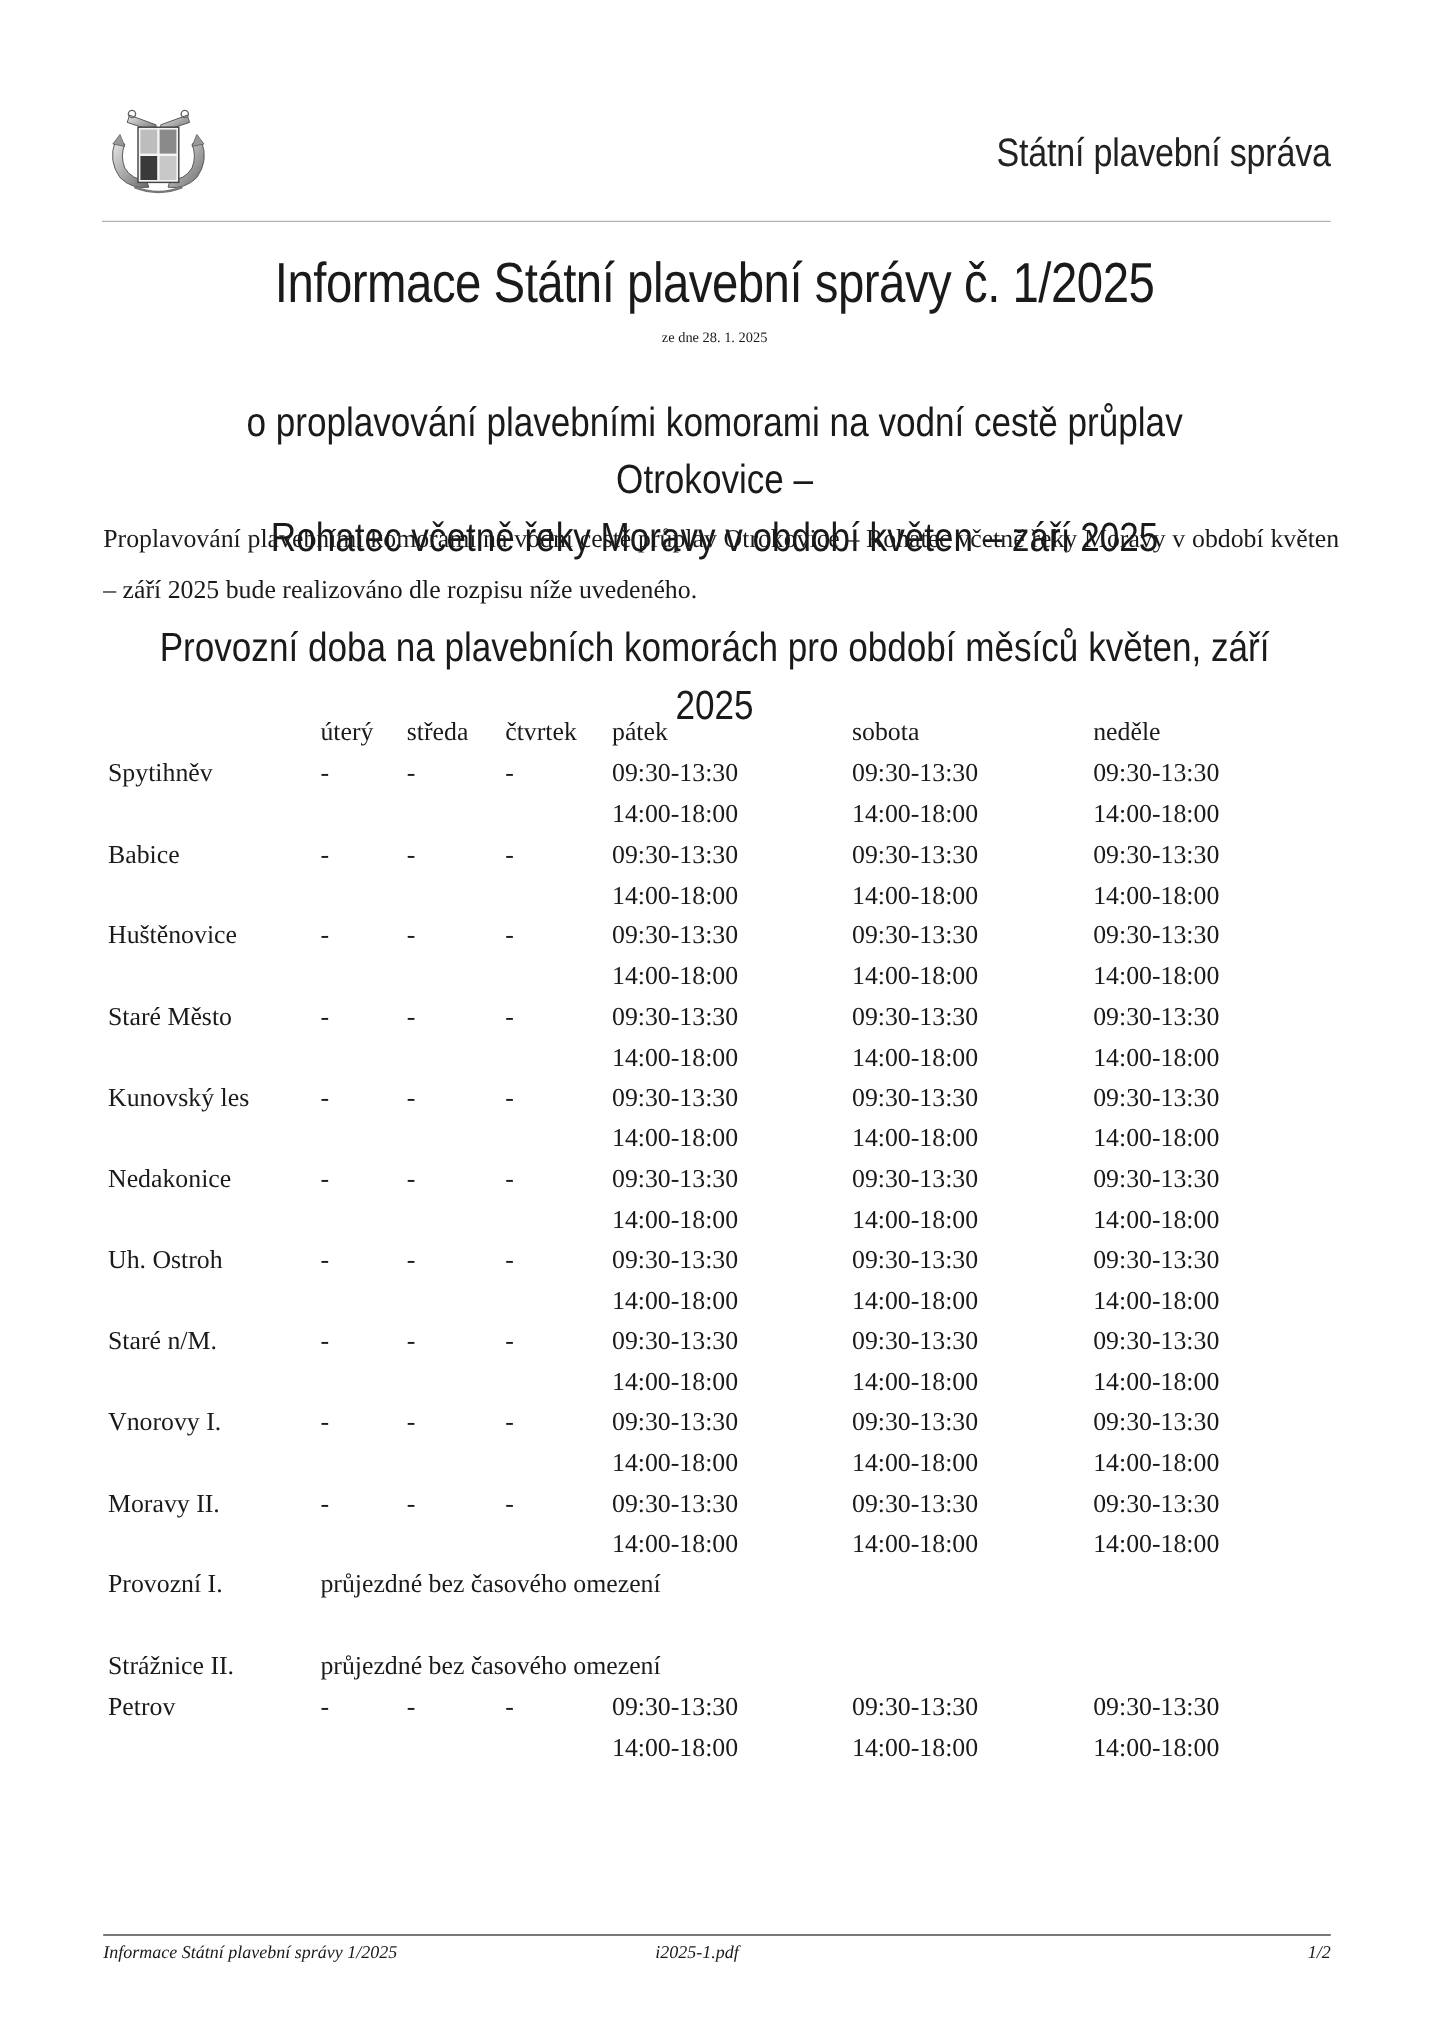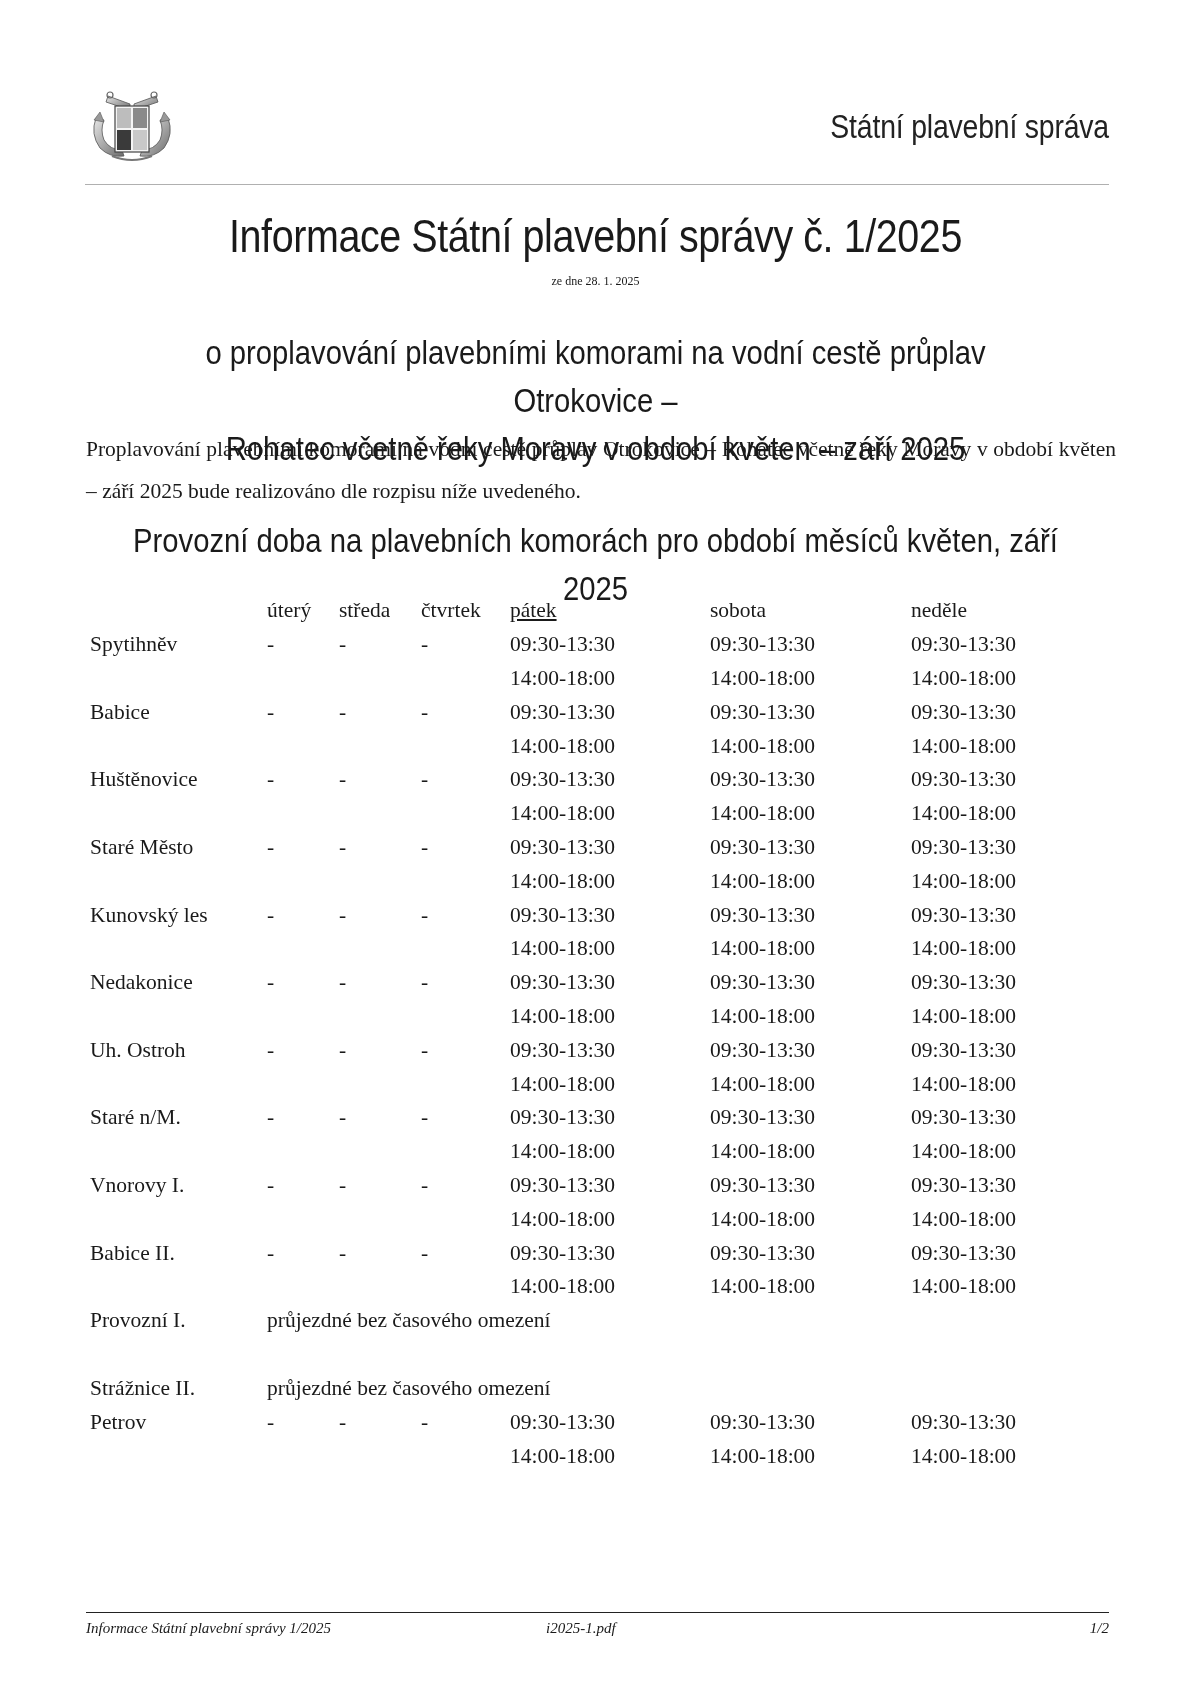--- a/index.html
+++ b/index.html
@@ -18,21 +18,21 @@
     .intro { position: absolute; left: 86px; width: 1030px; top: 428px; font-family: "Liberation Serif", serif; font-size: 21.5px; line-height: 42px; text-align: justify; }
 
     .section-title { position: absolute; left: 40px; right: 40px; top: 516px; text-align: center; font-family: "Liberation Sans", sans-serif; font-size: 34px; line-height: 48px; transform: scaleX(0.86); transform-origin: center; }
 
     .schedule { position: absolute; left: 90px; top: 594px; border-collapse: collapse; font-family: "Liberation Serif", serif; font-size: 21.5px; }
     .schedule td, .schedule th { padding: 0; height: 33.8px; vertical-align: middle; text-align: left; font-weight: normal; white-space: nowrap; }
     .c-name { width: 177px; }
     .c-tue { width: 72px; }
     .c-wed { width: 82px; }
     .c-thu { width: 89px; }
-    .c-fri { width: 200px; text-decoration: underline; }
+    .c-fri { width: 200px; }
     .c-sat { width: 201px; }
     .c-sun { width: 200px; }
     .spacer td { height: 34px; }
 
     .footer-rule { position: absolute; left: 86px; right: 82px; top: 1612px; border-top: 1px solid #222; }
     .footer { position: absolute; left: 86px; right: 82px; top: 1620px; font-family: "Liberation Serif", serif; font-style: italic; font-size: 15px; }
     .footer .fl { position: absolute; left: 0; }
     .footer .fc { position: absolute; left: 460px; }
     .footer .fr { position: absolute; right: 0; }
   </style>
@@ -266,21 +266,21 @@
           <td></td>
           <td></td>
           <td></td>
           <td></td>
           <td>14:00-18:00</td>
           <td>14:00-18:00</td>
           <td>14:00-18:00</td>
         </tr>
 
       <tr>
-          <td>Babice II.</td>
+          <td>Moravy II.</td>
           <td>-</td>
           <td>-</td>
           <td>-</td>
           <td>09:30-13:30</td>
           <td>09:30-13:30</td>
           <td>09:30-13:30</td>
         </tr>
       <tr>
           <td></td>
           <td></td>

